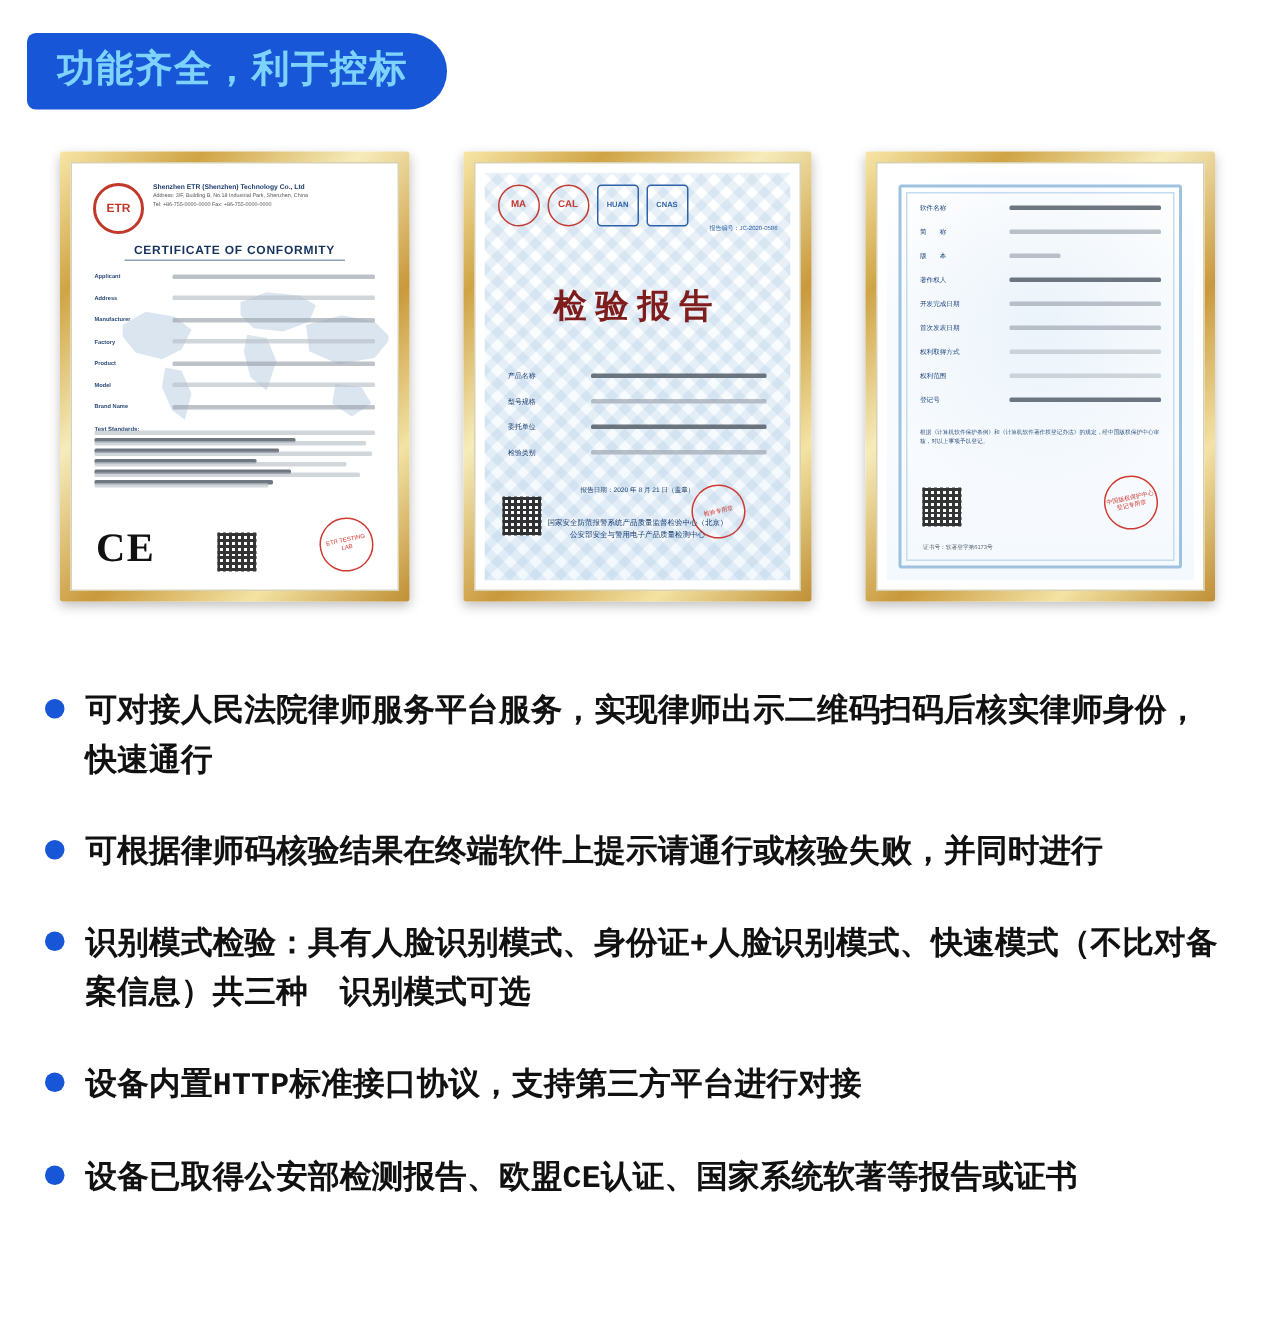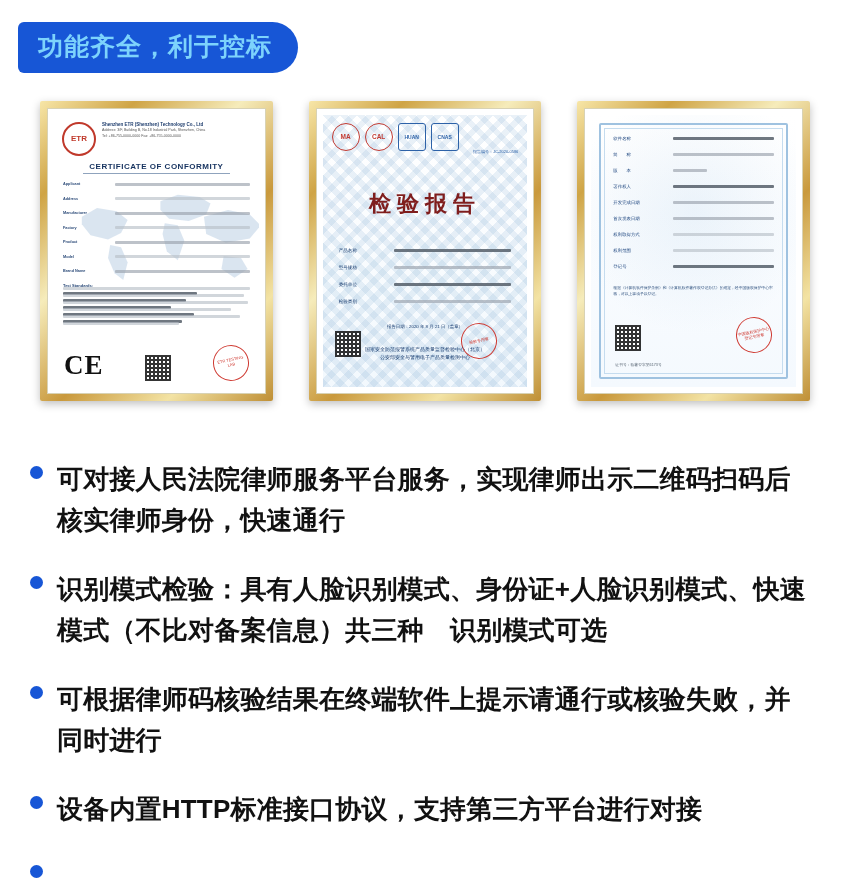--- a/index.html
+++ b/index.html
@@ -219,25 +219,26 @@
   .bullet:last-child { margin-bottom: 0; }
   .dot {
     width: 13px;
     height: 13px;
     border-radius: 50%;
     background: #1756d6;
     flex: 0 0 auto;
     margin: 7px 14px 0 8px;
   }
   .btext {
-    font-size: 26px;
+    font-size: 21px;
     line-height: 1.58;
     color: #111111;
     font-weight: 600;
     letter-spacing: .2px;
+    font-family: Liberation Mono, monospace;
   }
 </style>
 </head>
 <body>
 
 <div class="header-wrap">
   <div class="header-badge">功能齐全，利于控标</div>
 </div>
 
 <div class="certs">
@@ -479,30 +480,31 @@
 
 <div class="bullets">
 
   <div class="bullet">
     <div class="dot"></div>
     <div class="btext">可对接人民法院律师服务平台服务，实现律师出示二维码扫码后核实律师身份，快速通行</div>
   </div>
 
   <div class="bullet">
     <div class="dot"></div>
-    <div class="btext">识别模式检验：具有人脸识别模式、身份证+人脸识别模式、快速模式（不比对备案信息）共三种　识别模式可选</div>
+    <div class="btext">可根据律师码核验结果在终端软件上提示请通行或核验失败，并同时进行</div>
   </div>
 
   <div class="bullet">
     <div class="dot"></div>
-    <div class="btext">可根据律师码核验结果在终端软件上提示请通行或核验失败，并同时进行</div>
+    <div class="btext">识别模式检验：具有人脸识别模式、身份证+人脸识别模式、快速模式（不比对备案信息）共三种　识别模式可选</div>
   </div>
 
   <div class="bullet">
     <div class="dot"></div>
     <div class="btext">设备内置HTTP标准接口协议，支持第三方平台进行对接</div>
   </div>
 
   <div class="bullet">
     <div class="dot"></div>
+    <div class="btext">设备已取得公安部检测报告、欧盟CE认证、国家系统软著等报告或证书</div>
   </div>
 
 </div>
 
 </body></html>

